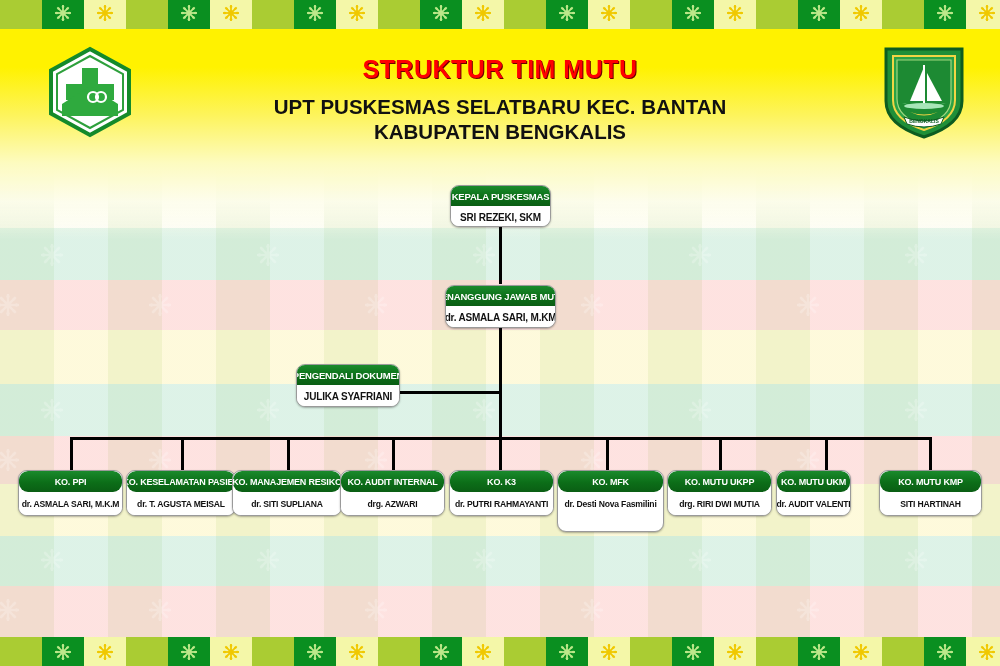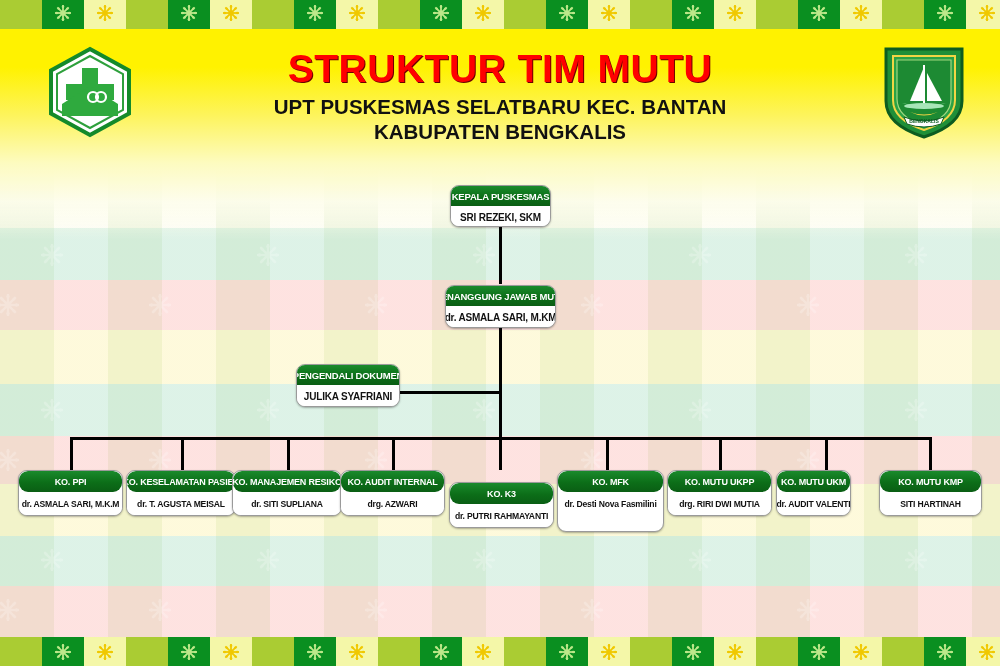--- a/index.html
+++ b/index.html
@@ -59,21 +59,21 @@
   .header{
     position:absolute;left:0;top:29px;width:1000px;height:145px;
   }
   .logo-left{position:absolute;left:44px;top:17px;width:92px;height:92px;}
   .logo-right{position:absolute;left:880px;top:14px;width:88px;height:98px;}
 
   .titles{
     position:absolute;left:180px;top:18px;width:640px;text-align:center;
   }
   .title-main{
-    font-size:39px;font-weight:bold;color:#ff0000;letter-spacing:0.5px;
+    font-size:25px;font-weight:bold;color:#ff0000;letter-spacing:0.5px;
     line-height:44px;
     text-shadow:1px 1px 0 #6b0000;
     white-space:nowrap;
   }
   .title-sub1{
     font-size:20.5px;font-weight:bold;color:#111111;line-height:25px;
     margin-top:3px;white-space:nowrap;
   }
   .title-sub2{
     font-size:20.5px;font-weight:bold;color:#111111;line-height:25px;
@@ -389,21 +389,21 @@
     <div class="node lvl4" style="left:232px;top:470px;width:110px;height:46px;">
       <div class="role">KO. MANAJEMEN RESIKO</div>
       <div class="person">dr. SITI SUPLIANA</div>
     </div>
 
     <div class="node lvl4" style="left:340px;top:470px;width:105px;height:46px;">
       <div class="role">KO. AUDIT INTERNAL</div>
       <div class="person">drg. AZWARI</div>
     </div>
 
-    <div class="node lvl4" style="left:449px;top:470px;width:105px;height:46px;margin-top:12px;">
+    <div class="node lvl4" style="left:449px;top:470px;width:105px;height:46px;">
       <div class="role">KO. K3</div>
       <div class="person">dr. PUTRI RAHMAYANTI</div>
     </div>
 
     <div class="node lvl4" style="left:557px;top:470px;width:107px;height:62px;">
       <div class="role">KO. MFK</div>
       <div class="person">dr. Desti Nova Fasmilini</div>
     </div>
 
     <div class="node lvl4" style="left:667px;top:470px;width:105px;height:46px;">

